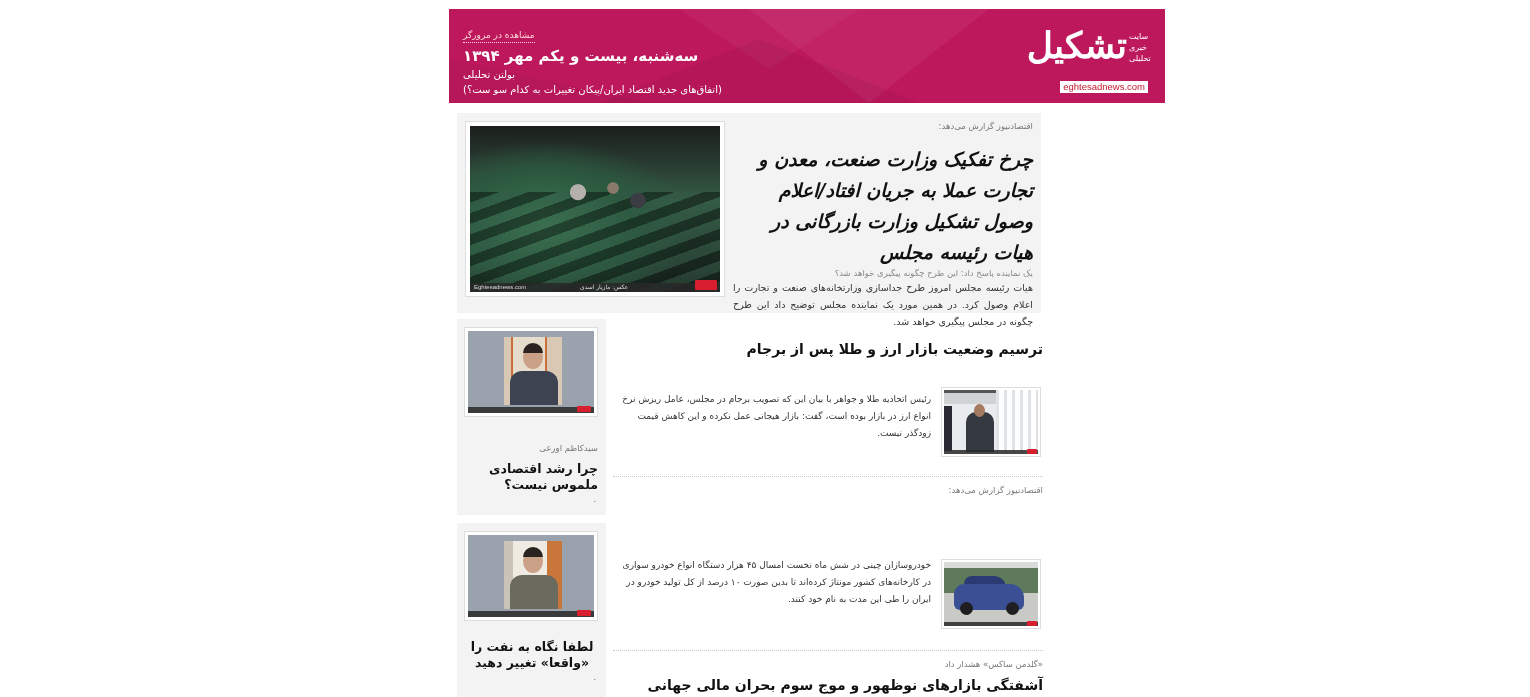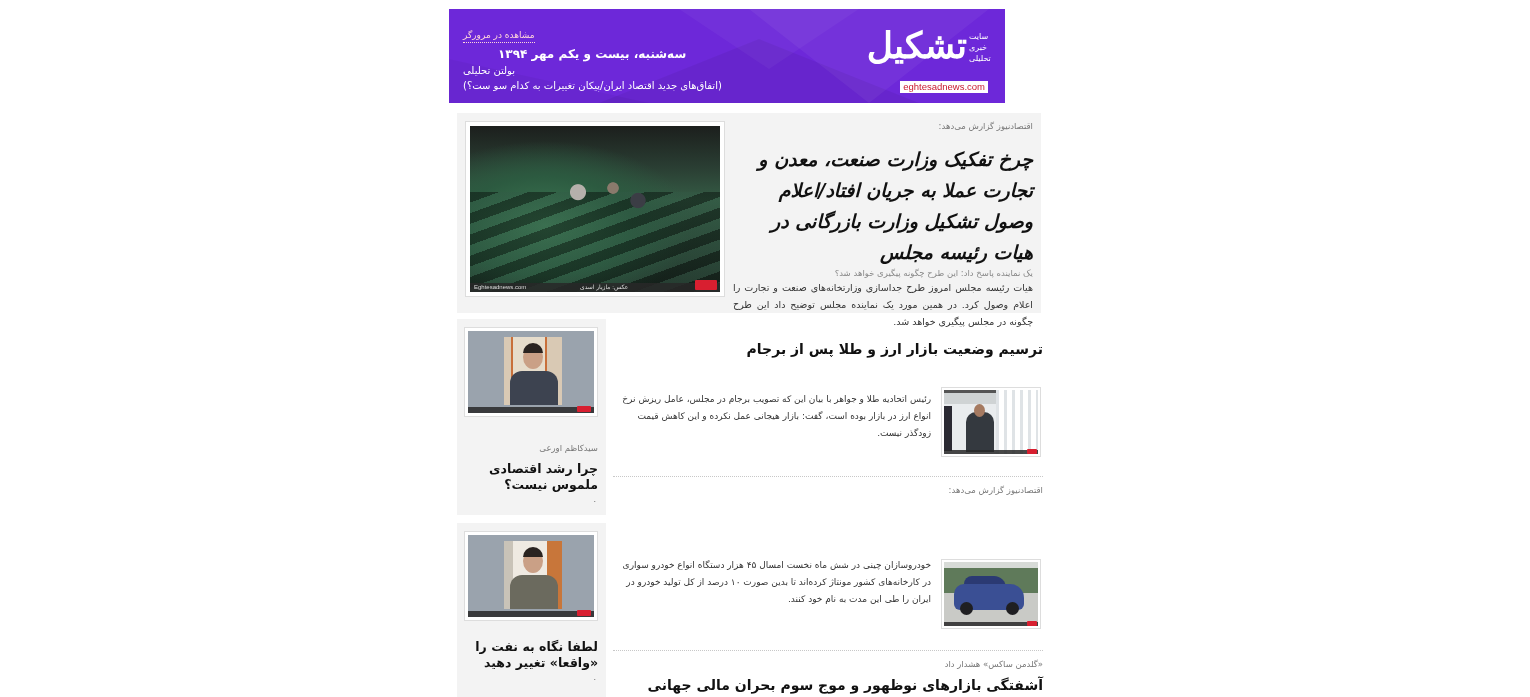--- a/index.html
+++ b/index.html
@@ -6,22 +6,22 @@
     html, body { width: 1530px; height: 697px; overflow: hidden; background: #ffffff; }
     body { font-family: "DejaVu Sans", sans-serif; position: relative; }
 
     .newsletter {
       position: absolute; left: 449px; top: 9px; width: 600px; height: 700px;
       background: #ffffff;
     }
 
     
     .header {
-      position: absolute; left: 0; top: 0; width: 556px; height: 94px;
-      background: #6d28d9; overflow: hidden;
+      position: absolute; left: 0; top: 0; width: 716px; height: 94px;
+      background: #be185d; overflow: hidden;
     }
     .header .facet { position: absolute; }
     .header .f1 { left: 300px; top: 0; width: 0; height: 0;
       border-left: 120px solid transparent; border-right: 120px solid transparent;
       border-top: 94px solid rgba(255,255,255,0.05); }
     .header .f2 { left: 150px; top: 30px; width: 0; height: 0;
       border-left: 160px solid transparent; border-right: 160px solid transparent;
       border-bottom: 64px solid rgba(0,0,0,0.05); }
     .header .f3 { left: 230px; top: 0; width: 0; height: 0;
       border-left: 90px solid transparent; border-right: 90px solid transparent;
@@ -31,21 +31,21 @@
       border-bottom: 44px solid rgba(0,0,0,0.04); }
 
     .header-left {
       position: absolute; left: 14px; top: 14px; text-align: left; direction: rtl;
       color: #ffffff;
     }
     .view-in-browser {
       display: inline-block; font-size: 9px; color: #ffd5da;
       border-bottom: 1px dotted #ffd5da; padding-bottom: 2px; margin-bottom: 4px;
     }
-    .header-date { display: block; font-size: 12px; font-weight: bold; margin-bottom: 4px; margin-left: 35px; }
+    .header-date { display: block; font-size: 15px; font-weight: bold; margin-bottom: 4px; }
     .header-bulletin { display: block; font-size: 10px; margin-bottom: 4px; }
     .header-tagline { display: block; font-size: 10px; }
 
     .logo {
       position: absolute; right: 8px; top: 10px; width: 100px; height: 66px;
       color: #fff; direction: rtl;
     }
     .logo-word {
       position: absolute; right: 30px; top: 0px; font-size: 36px; font-weight: bold;
       font-family: "DejaVu Serif", serif; letter-spacing: -2px; line-height: 52px;
@@ -143,21 +143,21 @@
     .portrait .suit.gray { background: #6b6a5e; }
     .side-img .photo-credit-bar { height: 6px; font-size: 4px; line-height: 6px; }
     .side-img .brand-tag { width: 14px; height: 6px; bottom: 1px; }
 
     .side-author { position: absolute; right: 8px; top: 124px; font-size: 8.5px; color: #777; direction: rtl; }
     .side-title {
       position: absolute; right: 8px; width: 132px; font-size: 12.5px; font-weight: bold; color: #111;
       direction: rtl; text-align: right; line-height: 16px;
     }
     .c1 .side-title { top: 142px; }
-    .c2 .side-title { top: 116px; }
+    .c2 .side-title { top: 116px; text-align: center; }
     .side-dot { position: absolute; right: 10px; font-size: 8px; color: #666; }
     .c1 .side-dot { top: 176px; }
     .c2 .side-dot { top: 150px; }
 
     
     .main-col { position: absolute; left: 164px; top: 310px; width: 430px; }
     .item { position: absolute; right: 0; width: 430px; direction: rtl; text-align: right; }
     .item .kicker { font-size: 8.5px; color: #777; }
     .item-title { font-size: 14px; font-weight: bold; color: #111; line-height: 25px; margin-top: 4px; }
     .item-thumb {

